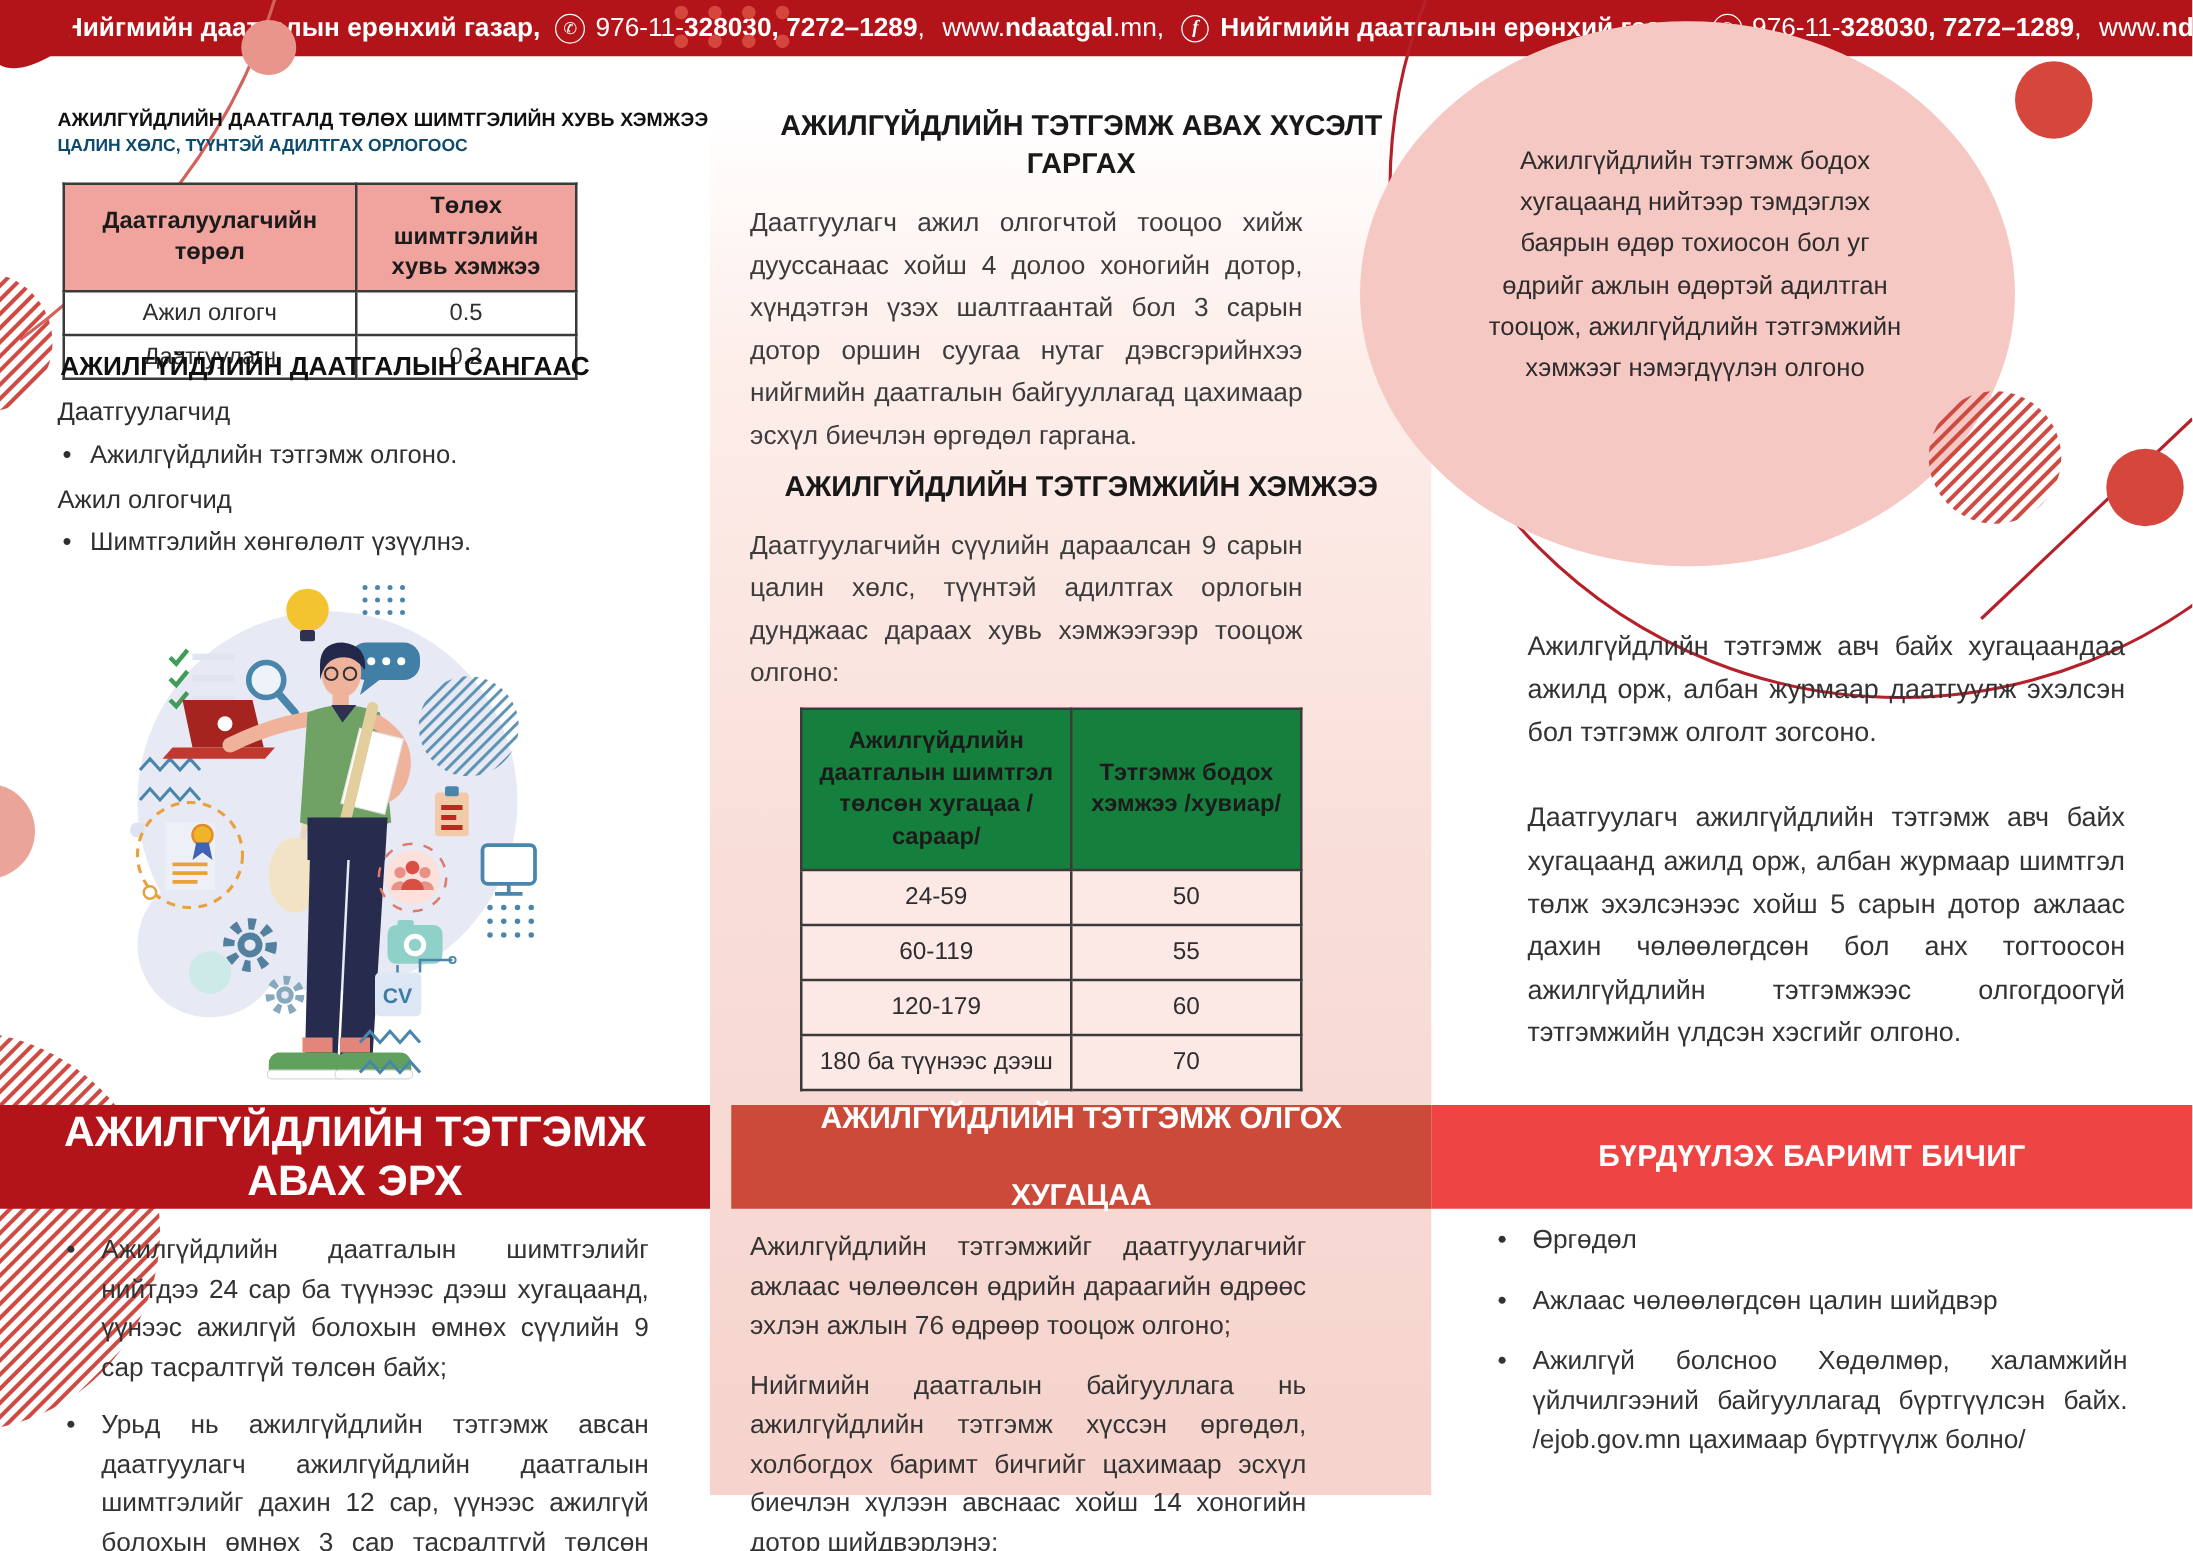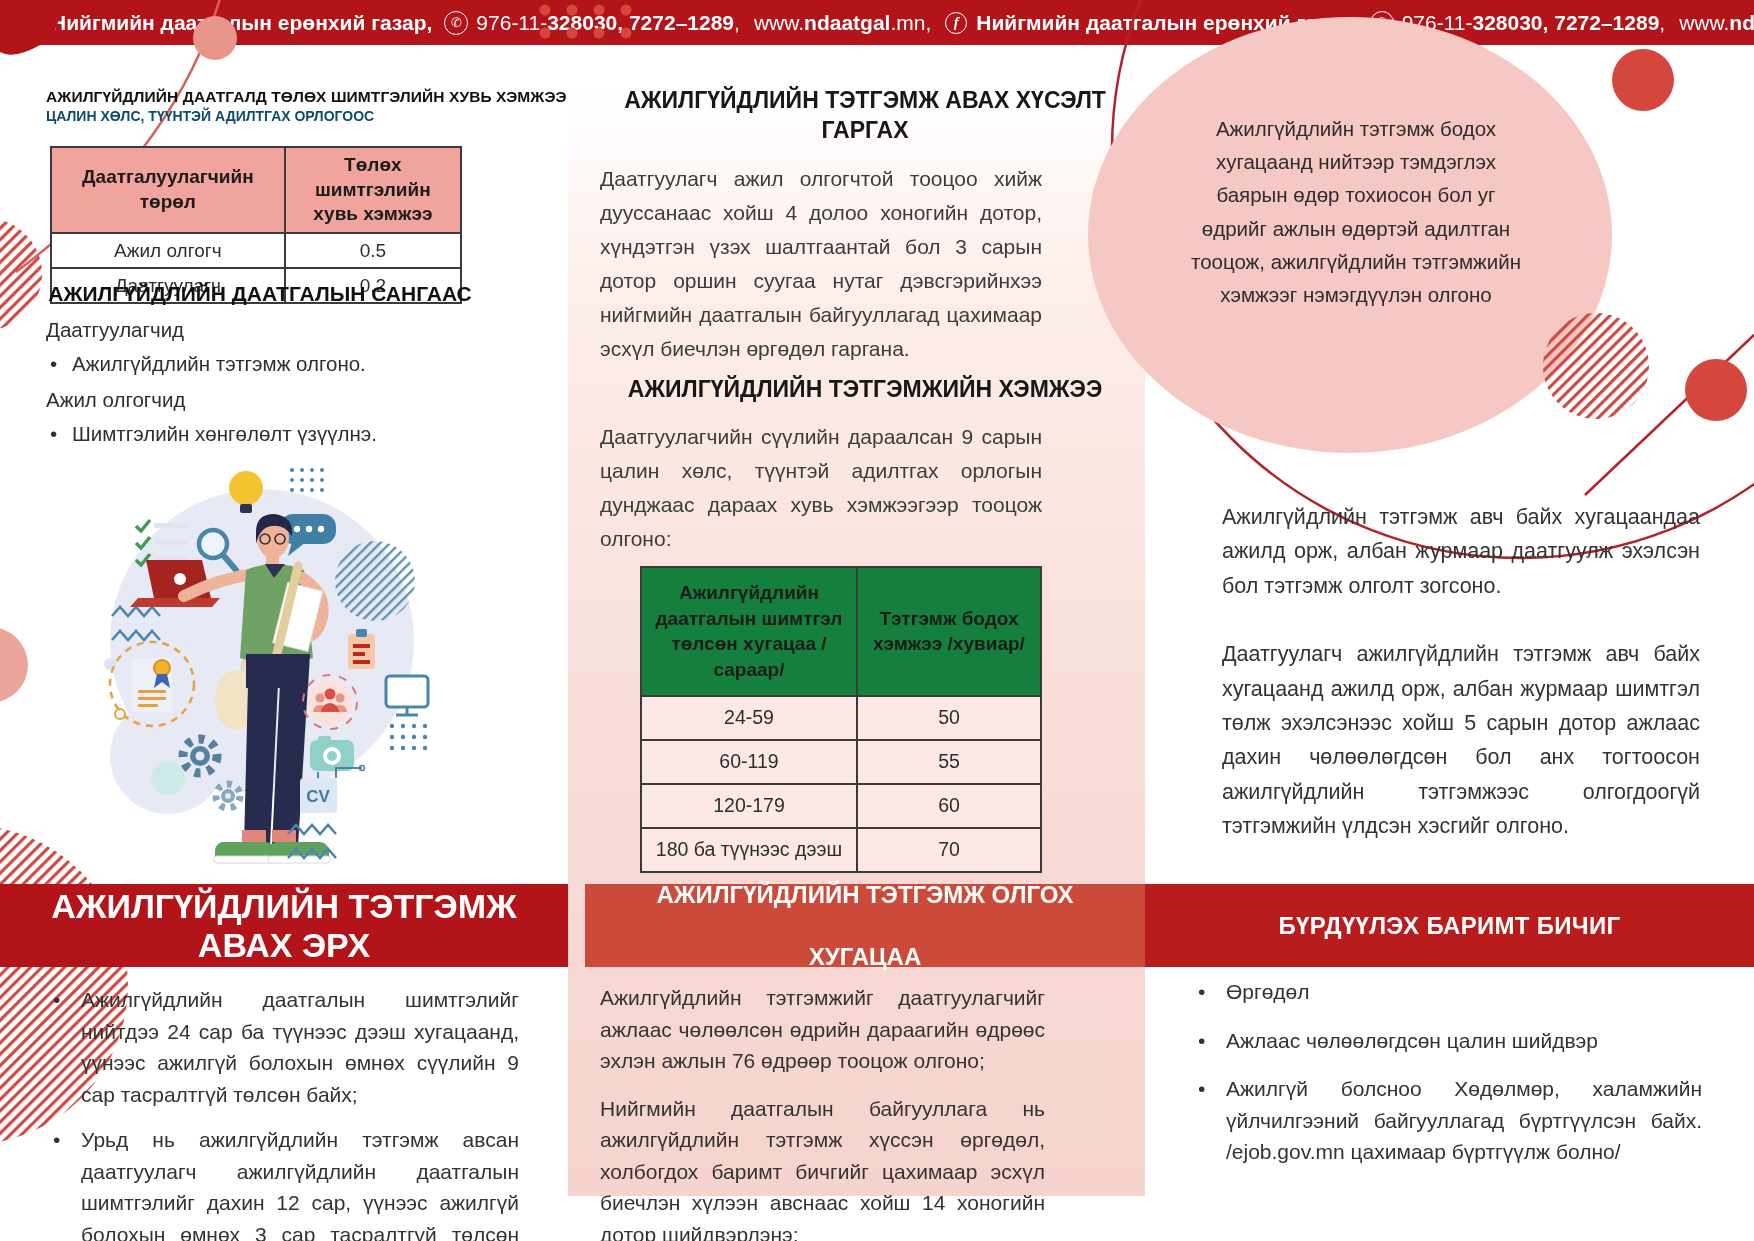--- a/index.html
+++ b/index.html
@@ -51,21 +51,21 @@
   #r-circle-text{left:1186px;top:112px;width:340px;text-align:center;font-size:20.5px;line-height:1.62;color:#2d2d2d;}
   #r-paras{left:1222px;top:500px;width:478px;font-size:21.5px;line-height:1.6;color:#333;}
   #r-paras p{margin:0 0 34px 0;}
   #r-bullets{left:1190px;top:976px;width:512px;font-size:21px;line-height:1.5;color:#333;}
   #r-bullets li{margin-bottom:17px;}
   
   .banner{top:884px;height:83px;display:flex;align-items:center;justify-content:center;
     color:#fff;font-weight:bold;text-align:center;z-index:4;}
   #banner-left{left:0;width:568px;background:#b31419;font-size:34px;}
   #banner-mid{left:585px;width:560px;background:#cc4a3a;font-size:24px;line-height:1.3;flex-direction:column;gap:30px;}
-  #banner-right{left:1145px;width:609px;background:#b91c1c;font-size:24px;letter-spacing:.3px;}
+  #banner-right{left:1145px;width:609px;background:#ef4444;font-size:24px;letter-spacing:.3px;}
   
   #footer{left:0;top:1196px;width:1754px;height:45px;background:#b31419;z-index:5;
     display:flex;align-items:center;white-space:nowrap;overflow:hidden;color:#fff;font-size:21px;padding-left:6px;box-sizing:border-box;}
   .seg{display:inline-flex;align-items:center;flex:none;}
   .icon-f{width:20px;height:20px;border:1.7px solid #fff;border-radius:50%;display:inline-flex;
     align-items:center;justify-content:center;margin:0 9px 0 14px;flex:none;
     font-family:"Liberation Serif",serif;font-size:15px;font-weight:bold;font-style:italic;}
   .icon-f::before{content:"f";}
   .icon-phone{width:22px;height:22px;border:1.7px solid #fff;border-radius:50%;display:inline-flex;
     align-items:center;justify-content:center;margin:0 8px 0 12px;flex:none;font-size:13px;}

